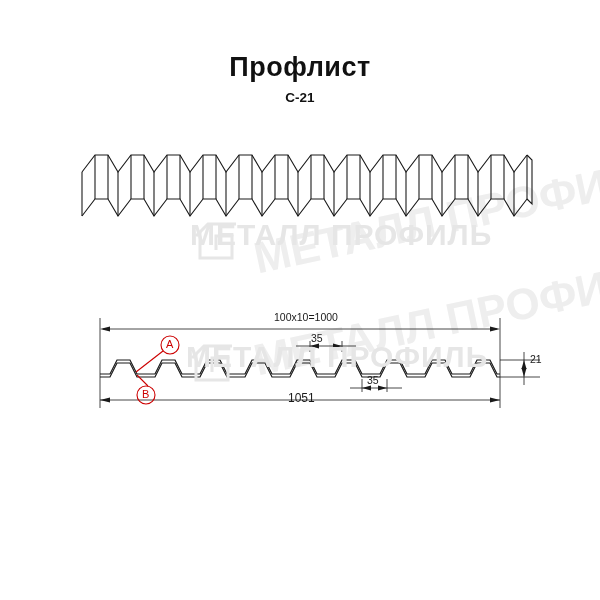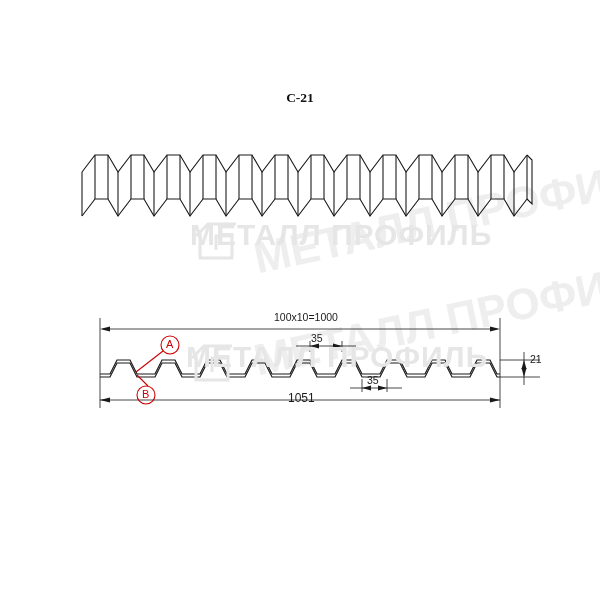--- a/index.html
+++ b/index.html
@@ -33,21 +33,20 @@
   }
   .subtitle {
     position: absolute;
     top: 90px;
     left: 0;
     width: 600px;
     text-align: center;
     font-size: 13.5px;
     font-weight: bold;
     color: #111111;
-    font-family: Liberation Serif, serif;
   }
   .footer {
     position: absolute;
     top: 530px;
     left: 0;
     width: 600px;
     text-align: center;
     font-size: 13.5px;
     font-weight: bold;
     color: #111111;
@@ -89,20 +88,21 @@
     user-select: none;
   }
   .wm-g1 { left: 250px; top: 190px; }
   .wm-g2 { left: 250px; top: 292px; }
 </style>
 </head>
 <body>
 
 <div class="page">
 
+  <div class="title">Профлист</div>
   <div class="subtitle">С-21</div>
 
   <div class="wm-ghost wm-g1">МЕТАЛЛ ПРОФИЛЬ</div>
   <div class="wm-ghost wm-g2">МЕТАЛЛ ПРОФИЛЬ</div>
 
   <svg class="svg-layer" width="600" height="600">
     <g fill="none" stroke="#1a1a1a" stroke-width="1.1" stroke-linejoin="miter">
 
       <polyline points="82,172 95,155 108,155 118,172 131,155 144,155 154,172 167,155 180,155 190,172 203,155 216,155 226,172 239,155 252,155 262,172 275,155 288,155 298,172 311,155 324,155 334,172 347,155 360,155 370,172 383,155 396,155 406,172 419,155 432,155 442,172 455,155 468,155 478,172 491,155 504,155 514,172 527,155"></polyline>
 

